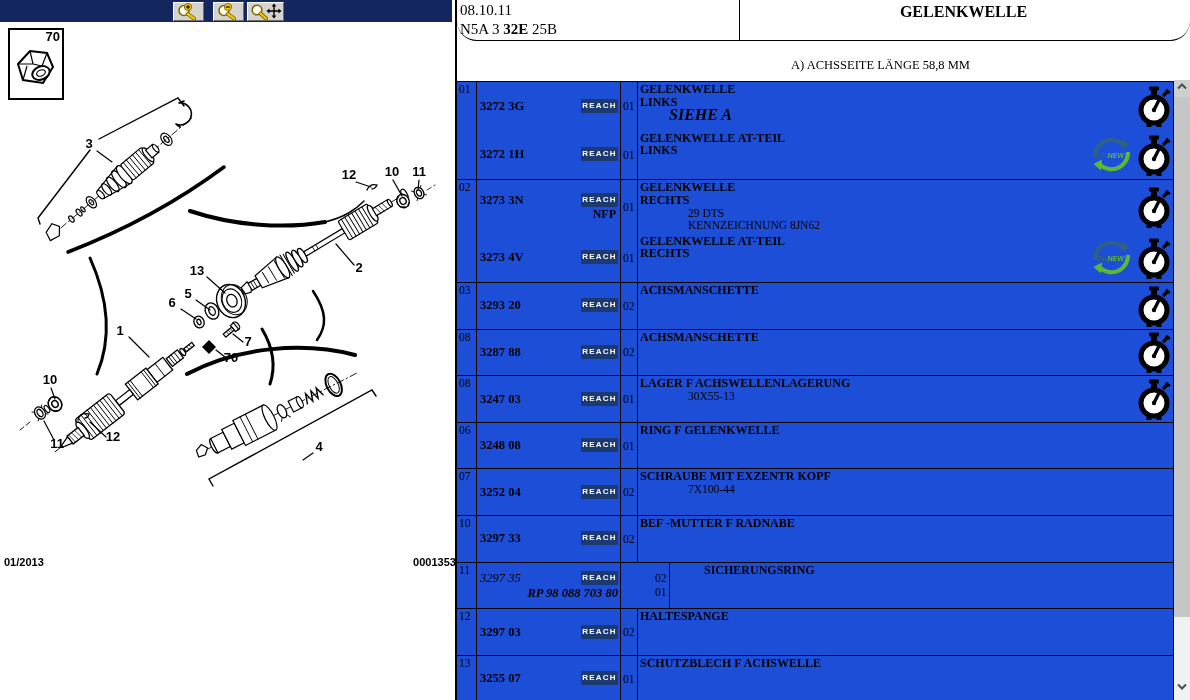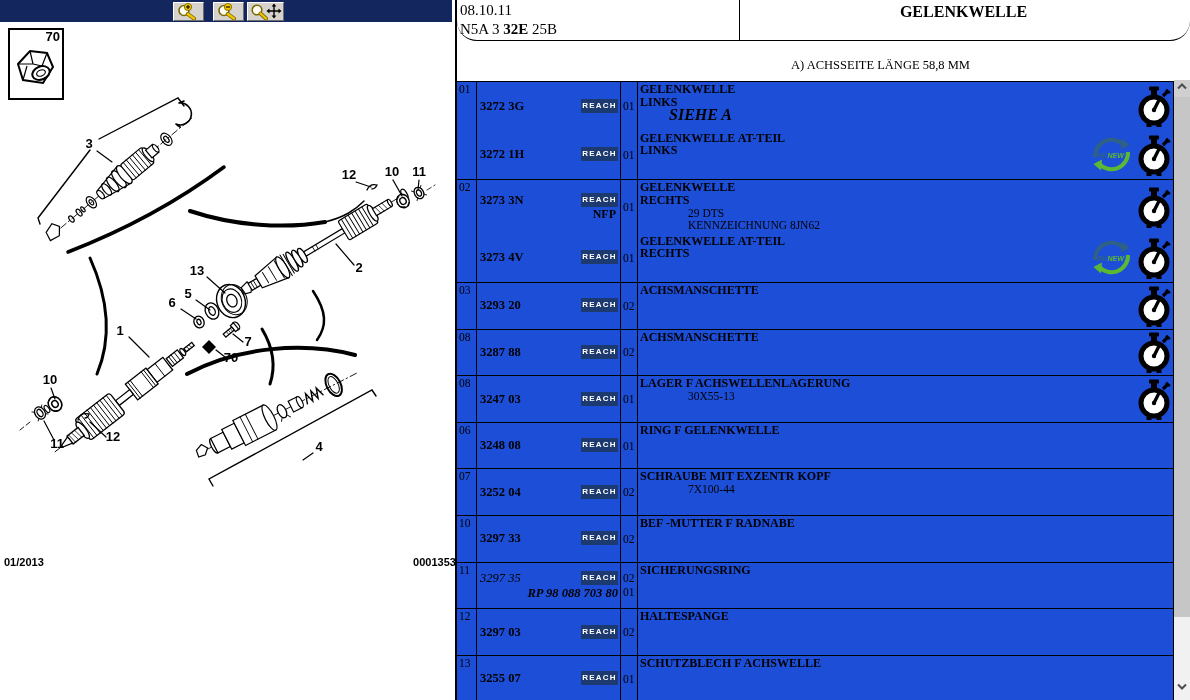--- a/index.html
+++ b/index.html
@@ -607,21 +607,21 @@
               </div>
               <div class="e-desc">
                 <div class="dl-b">BEF -MUTTER F RADNABE</div>
               </div>
             </div>
           </div>
         </div>
         <div class="prow">
           <div class="c-ref">11</div>
           <div class="c-body">
-            <div class="entry" style="height: 45.6px;">
+            <div class="entry" style="height: 45.6px; gap: 32px;">
               <div class="e-part">
                 <div class="part-line">
                   <span class="part-num italic">3297 35</span>
                   <span class="reach">REACH</span>
                 </div>
                 <div class="part2">RP 98 088 703 80</div>
               </div>
               <div class="e-qty">
                 <div>02</div>
                 <div>01</div>

